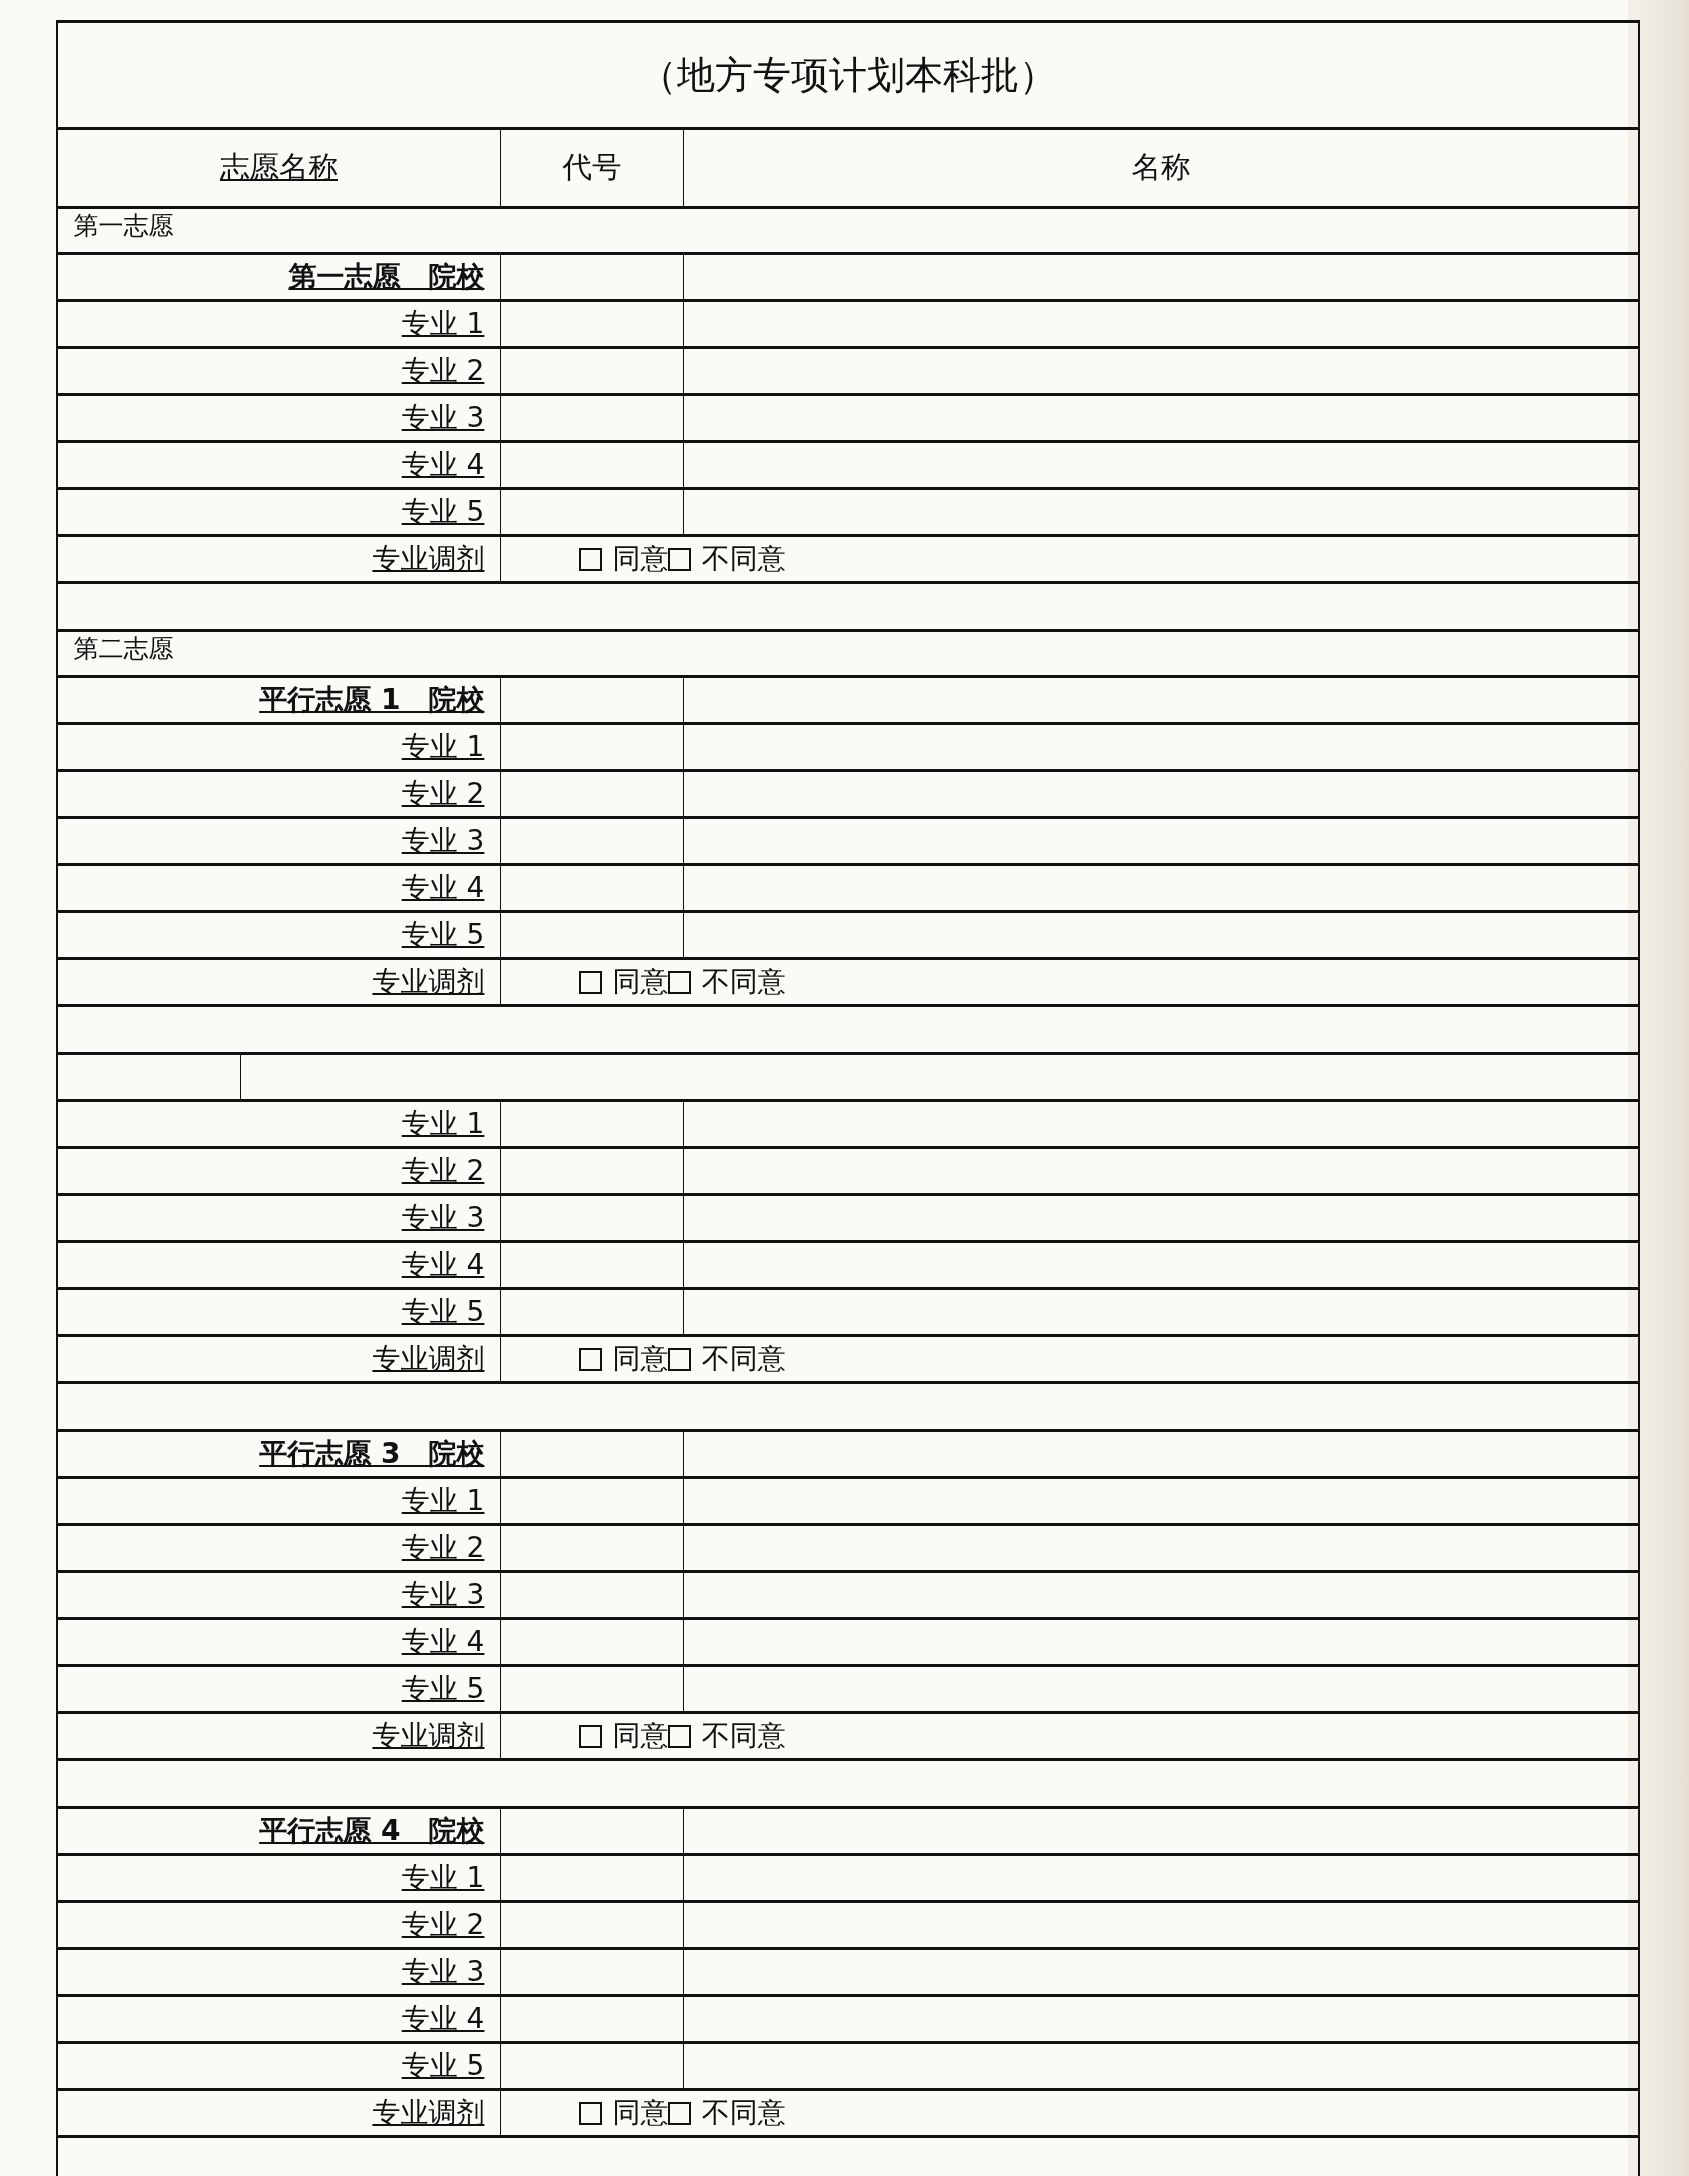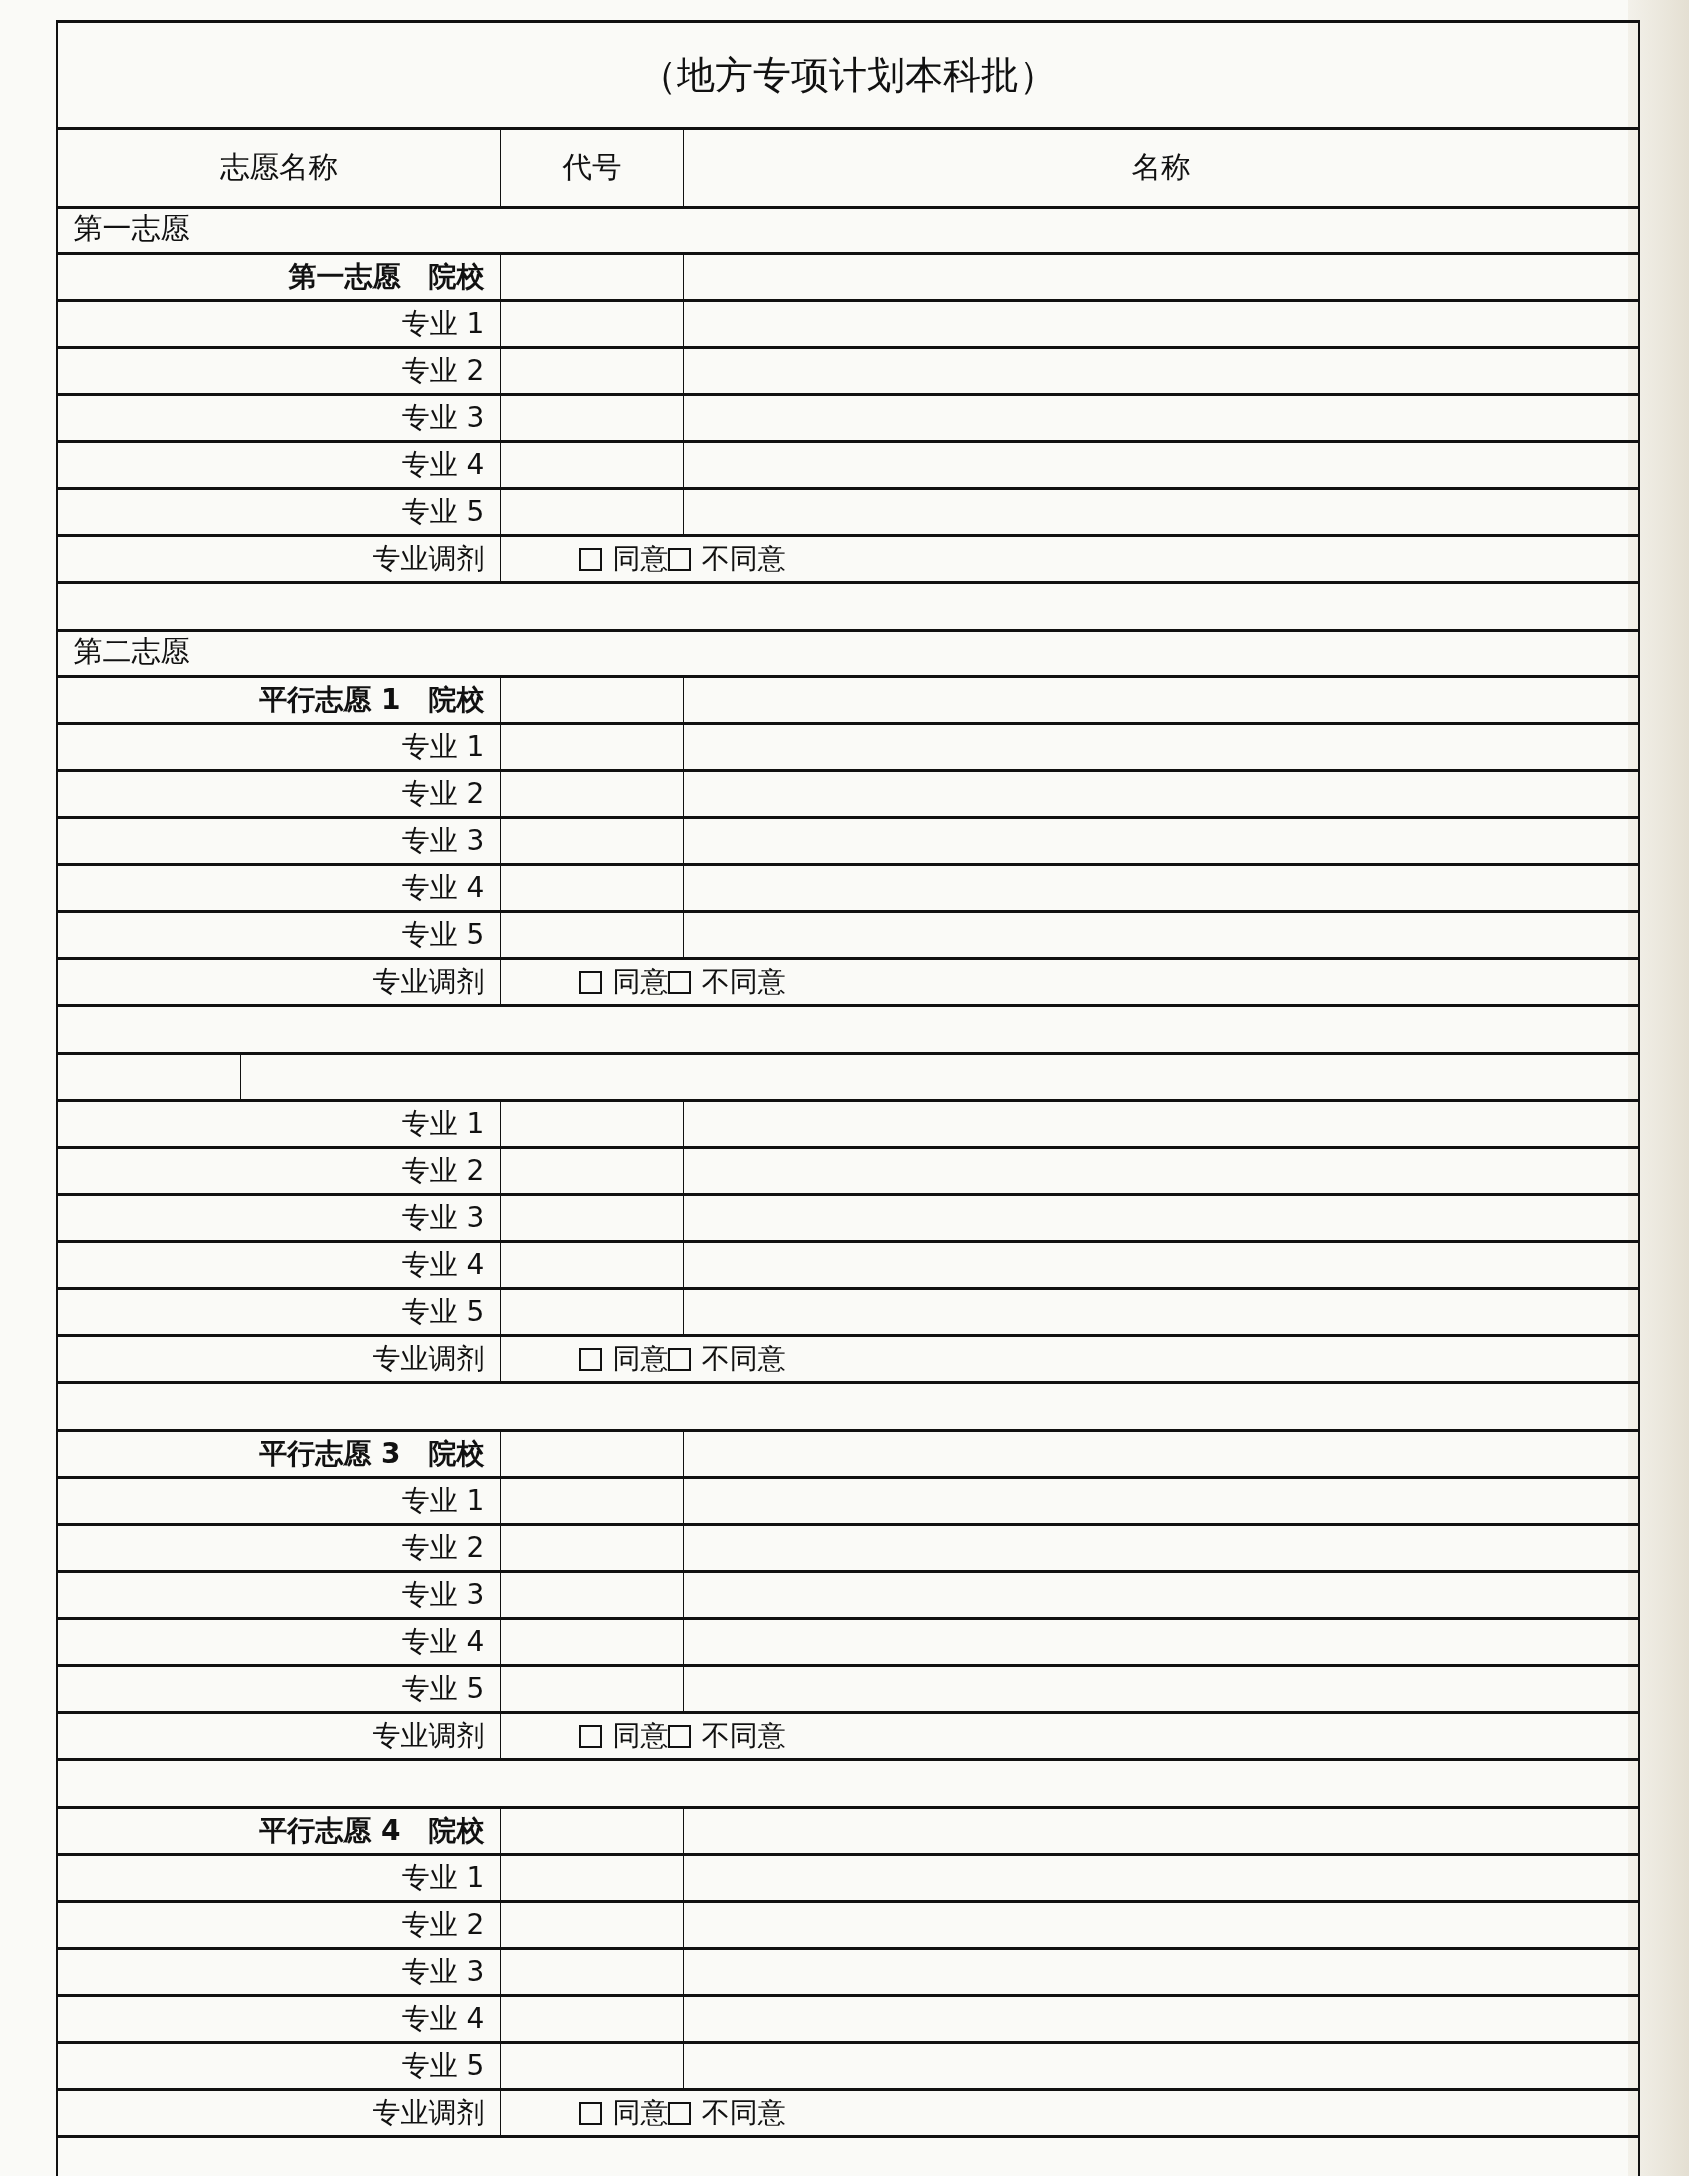--- a/index.html
+++ b/index.html
@@ -2,24 +2,24 @@
 <html style="font-size:14px"><head>
 <meta charset="utf-8">
 <style>
   html,body{margin:0;padding:0;}
   body{width:1689px;height:2176px;background:#fafaf7;position:relative;overflow:hidden;font-family:"DejaVu Sans","Liberation Sans",sans-serif;color:#111;}
   .edge{position:absolute;right:0;top:0;width:61px;height:2176px;background:linear-gradient(90deg,#f3f1ea,#e4dfd2);}
   .form{position:absolute;left:56px;top:20px;width:1580px;border-left:2.6px solid #111;border-right:2.6px solid #111;border-bottom:3.5px solid #111;}
   .title-row{height:104px;border-top:3.5px solid #111;border-bottom:3.5px solid #111;display:flex;align-items:center;justify-content:center;font-size:38px;}
   .header-row{height:76px;display:flex;border-bottom:3.5px solid #111;font-size:29.5px;}
   .hcell{display:flex;align-items:center;justify-content:center;}
-  .c1{width:443px;border-right:1.7px solid #111;box-sizing:border-box;}
+  .c1{width:443px;border-right:1.7px solid #111;box-sizing:border-box;text-decoration:underline;}
   .c2{width:183px;border-right:1.7px solid #111;box-sizing:border-box;}
   .c3{flex:1;}
-  .section-row{height:43px;border-bottom:3.5px solid #111;font-size:29px;padding-left:15.6px;display:flex;align-items:flex-start;}
+  .section-row{height:43px;border-bottom:3.5px solid #111;font-size:25px;padding-left:15.6px;display:flex;align-items:flex-start;}
   .row{height:44px;display:flex;border-bottom:3.5px solid #111;font-size:28px;}
   .row .c1{display:flex;align-items:center;justify-content:flex-end;padding-right:15.6px;padding-left:48px;}
   .row.school .c1{font-weight:bold;}
   .blank{height:45px;border-bottom:3.5px solid #111;}
   .adj .c2x{flex:1;display:flex;align-items:center;font-size:28px;}
   .cb{display:inline-block;width:19px;height:19px;border:2.6px solid #111;margin-right:10.4px;vertical-align:middle;}
   .opt{display:flex;align-items:center;}
   .opt1{margin-left:78px;}
   .opt2{}
 </style>

